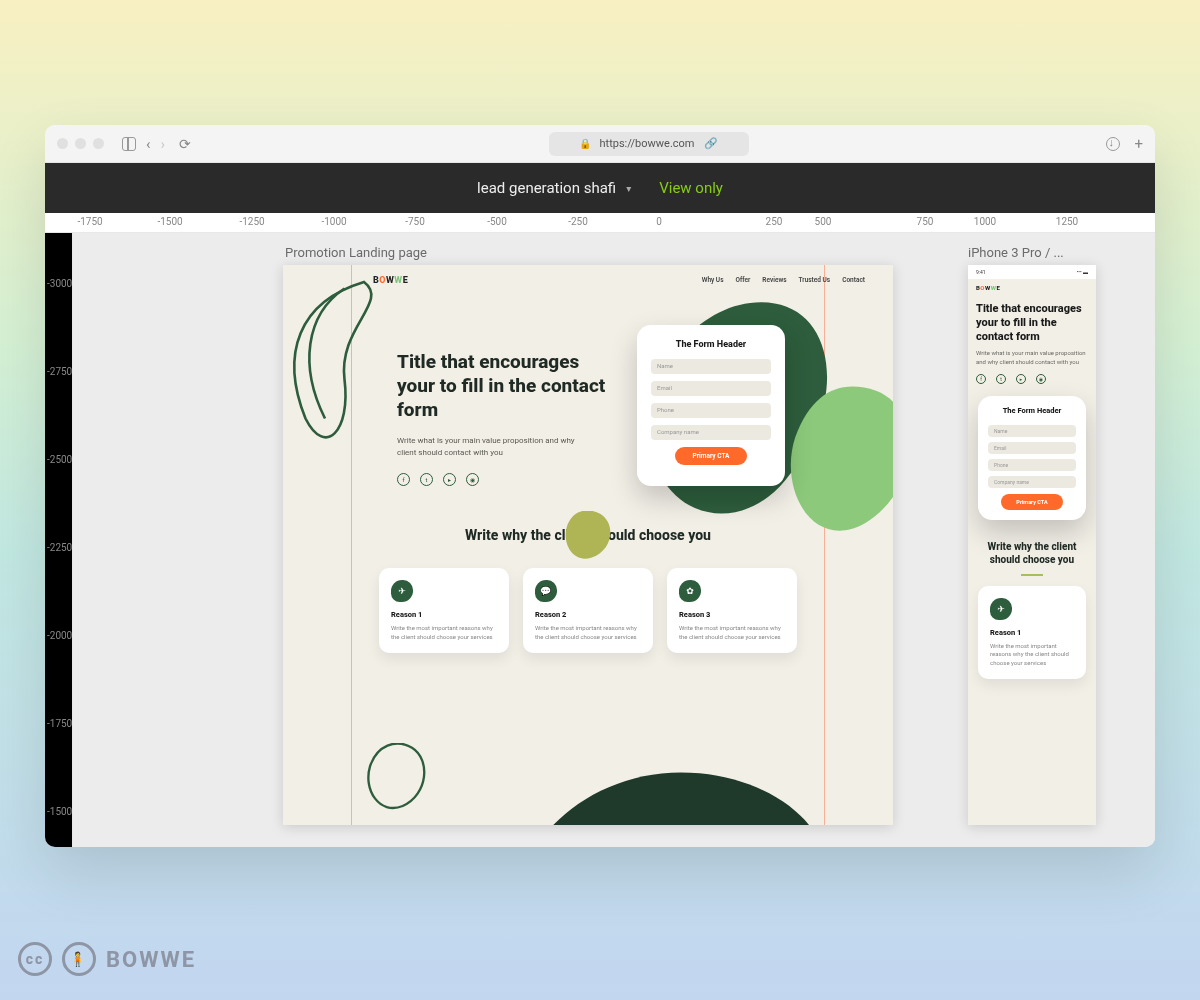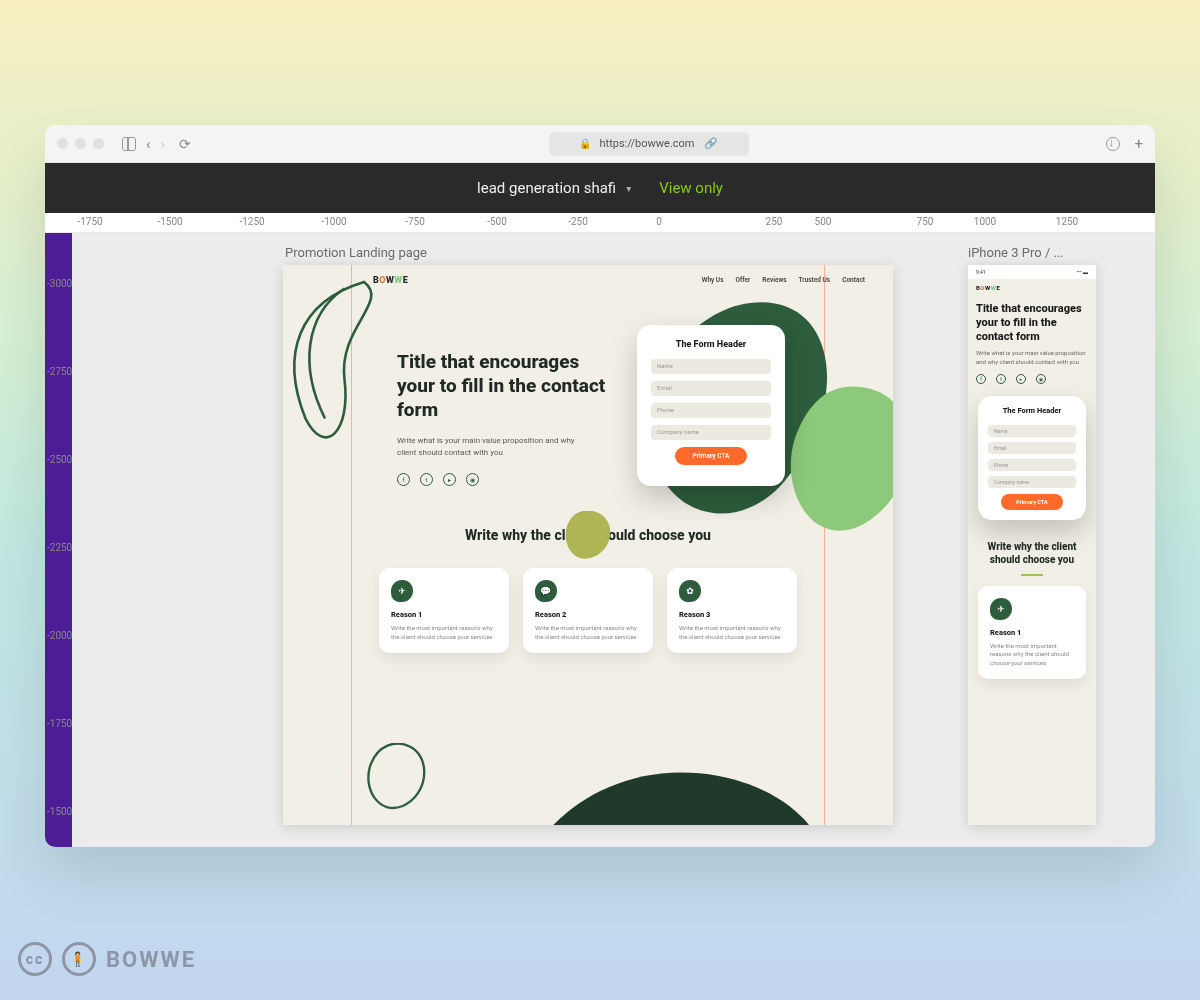--- a/index.html
+++ b/index.html
@@ -51,21 +51,21 @@
 .chevron-down { font-size:10px; color:#aaa; }
 .view-only { color:#84cc16; }
 
 .ruler-top {
   height: 20px; background:#fff; border-bottom:1px solid #e8e8e8;
   position:relative; font-size:10px; color:#888;
 }
 .ruler-top span { position:absolute; top:3px; transform:translateX(-50%); }
 .ruler-left {
   position:absolute; left:0; top:108px; bottom:0; width:28px;
-  background:#4c1d95; border-right:1px solid #e8e8e8;
+  background:#000000; border-right:1px solid #e8e8e8;
   font-size:10px; color:#888;
 }
 .ruler-left span { position:absolute; left:2px; transform:translateY(-50%) rotate(0deg); }
 
 .canvas {
   position:absolute; left:28px; top:108px; right:0; bottom:0;
   background:#ececec; overflow:hidden;
 }
 
 .frame-label { position:absolute; font-size:13px; color:#6b6b6b; }

